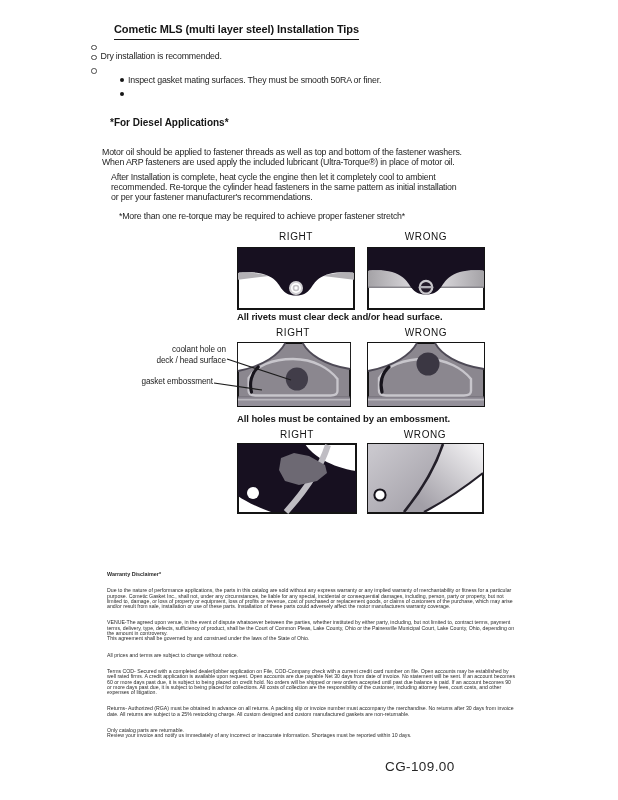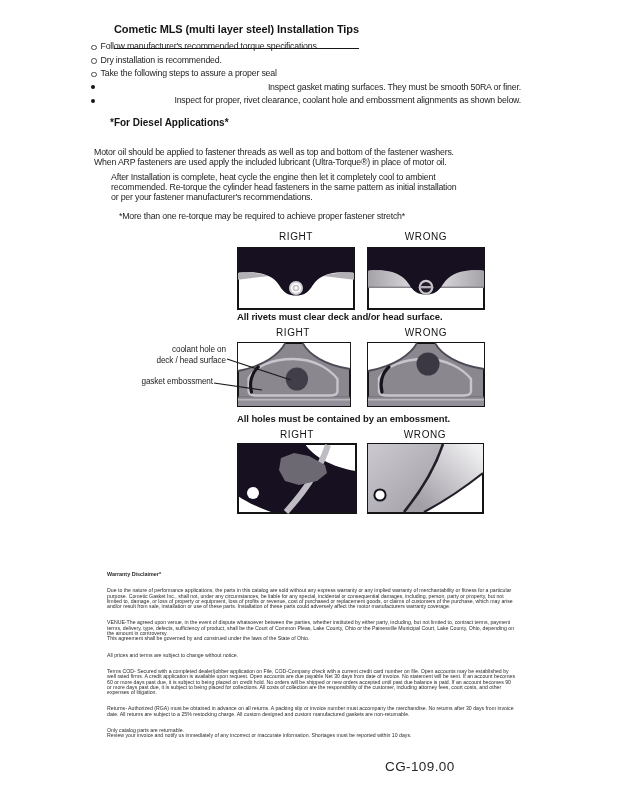--- a/index.html
+++ b/index.html
@@ -6,31 +6,31 @@
   body{
     width:618px;height:800px;background:#ffffff;
     font-family:"Liberation Sans","DejaVu Sans",sans-serif;
     color:#1c1c1c;
   }
   .page{position:relative;width:618px;height:800px;background:#fff;overflow:hidden;}
   .abs{position:absolute;}
   .pre{white-space:pre-line;}
   .title{
     left:114px;top:16px;font-size:11px;font-weight:bold;letter-spacing:-0.1px;
-    border-bottom:1.6px solid #161616;padding-bottom:13px;color:#151515;
+    border-bottom:1.6px solid #161616;padding-bottom:4px;color:#151515;
   }
   .fs-body{font-size:8.8px;letter-spacing:-0.2px;color:#1e1e1e;}
   .tips{left:91px;top:40px;width:430px;}
   .tip{display:flex;align-items:flex-start;line-height:13.6px;}
-  .tip.sub{justify-content:space-between;}
+  .tip.sub{margin-left:29px;}
   .ring{flex:none;width:3.5px;height:3.5px;border:1px solid #4a4a4a;border-radius:50%;margin:4.6px 4px 0 0;}
   .dot{flex:none;width:4px;height:4px;background:#161616;border-radius:50%;margin:4.6px 4px 0 0;}
   .diesel-head{left:110px;top:117px;font-size:10px;font-weight:bold;color:#151515;}
   .para{line-height:10.3px;width:420px;}
-  .p1{left:94px;top:135px;margin-top:12px;}
+  .p1{left:102px;top:135px;margin-top:12px;}
   .p2{left:111px;top:163px;}
   .p3{left:119px;top:202px;}
   .rw-label{font-size:10px;font-weight:500;letter-spacing:0.6px;color:#141414;width:118px;text-align:center;}
   .caption{font-size:9.5px;font-weight:bold;letter-spacing:-0.1px;color:#181818;line-height:11.5px;}
   .annot{font-size:8.2px;letter-spacing:-0.1px;color:#222;line-height:10.6px;text-align:right;}
   .fine{left:107px;top:572px;width:409px;font-size:5.2px;line-height:5.3px;letter-spacing:0;color:#2b2b2b;}
   .fine p{margin:11px 0 0 0;}
   .fine p.fp-head{margin:0;font-weight:bold;font-size:5.4px;}
   .pagenum{left:385px;top:759px;font-size:13.5px;letter-spacing:0.4px;color:#262626;}
   svg{display:block;}
@@ -38,37 +38,34 @@
 </head>
 <body>
 
 <div class="page">
 
   <h1 class="abs title">Cometic MLS (multi layer steel) Installation Tips</h1>
 
   <div class="abs tips fs-body">
     <div class="tip">
         <span class="ring"></span>
-        <span>Follow manufacturer's recommended torque specifications.</span>
       </div>
     <div class="tip">
         <span class="ring"></span>
         <span>Dry installation is recommended.</span>
       </div>
     <div class="tip">
         <span class="ring"></span>
-        <span>Take the following steps to assure a proper seal</span>
       </div>
     <div class="tip sub">
         <span class="dot"></span>
         <span>Inspect gasket mating surfaces. They must be smooth 50RA or finer.</span>
       </div>
     <div class="tip sub">
         <span class="dot"></span>
-        <span>Inspect for proper, rivet clearance, coolant hole and embossment alignments as shown below.</span>
       </div>
   </div>
 
   <div class="abs diesel-head">*For Diesel Applications*</div>
   <p class="abs para p1 fs-body pre">Motor oil should be applied to fastener threads as well as top and bottom of the fastener washers.
 When ARP fasteners are used apply the included lubricant (Ultra-Torque®) in place of motor oil.</p>
   <p class="abs para p2 fs-body pre">After Installation is complete, heat cycle the engine then let it completely cool to ambient
 recommended. Re-torque the cylinder head fasteners in the same pattern as initial installation
 or per your fastener manufacturer's recommendations.</p>
   <p class="abs para p3 fs-body pre">*More than one re-torque may be required to achieve proper fastener stretch*</p>

